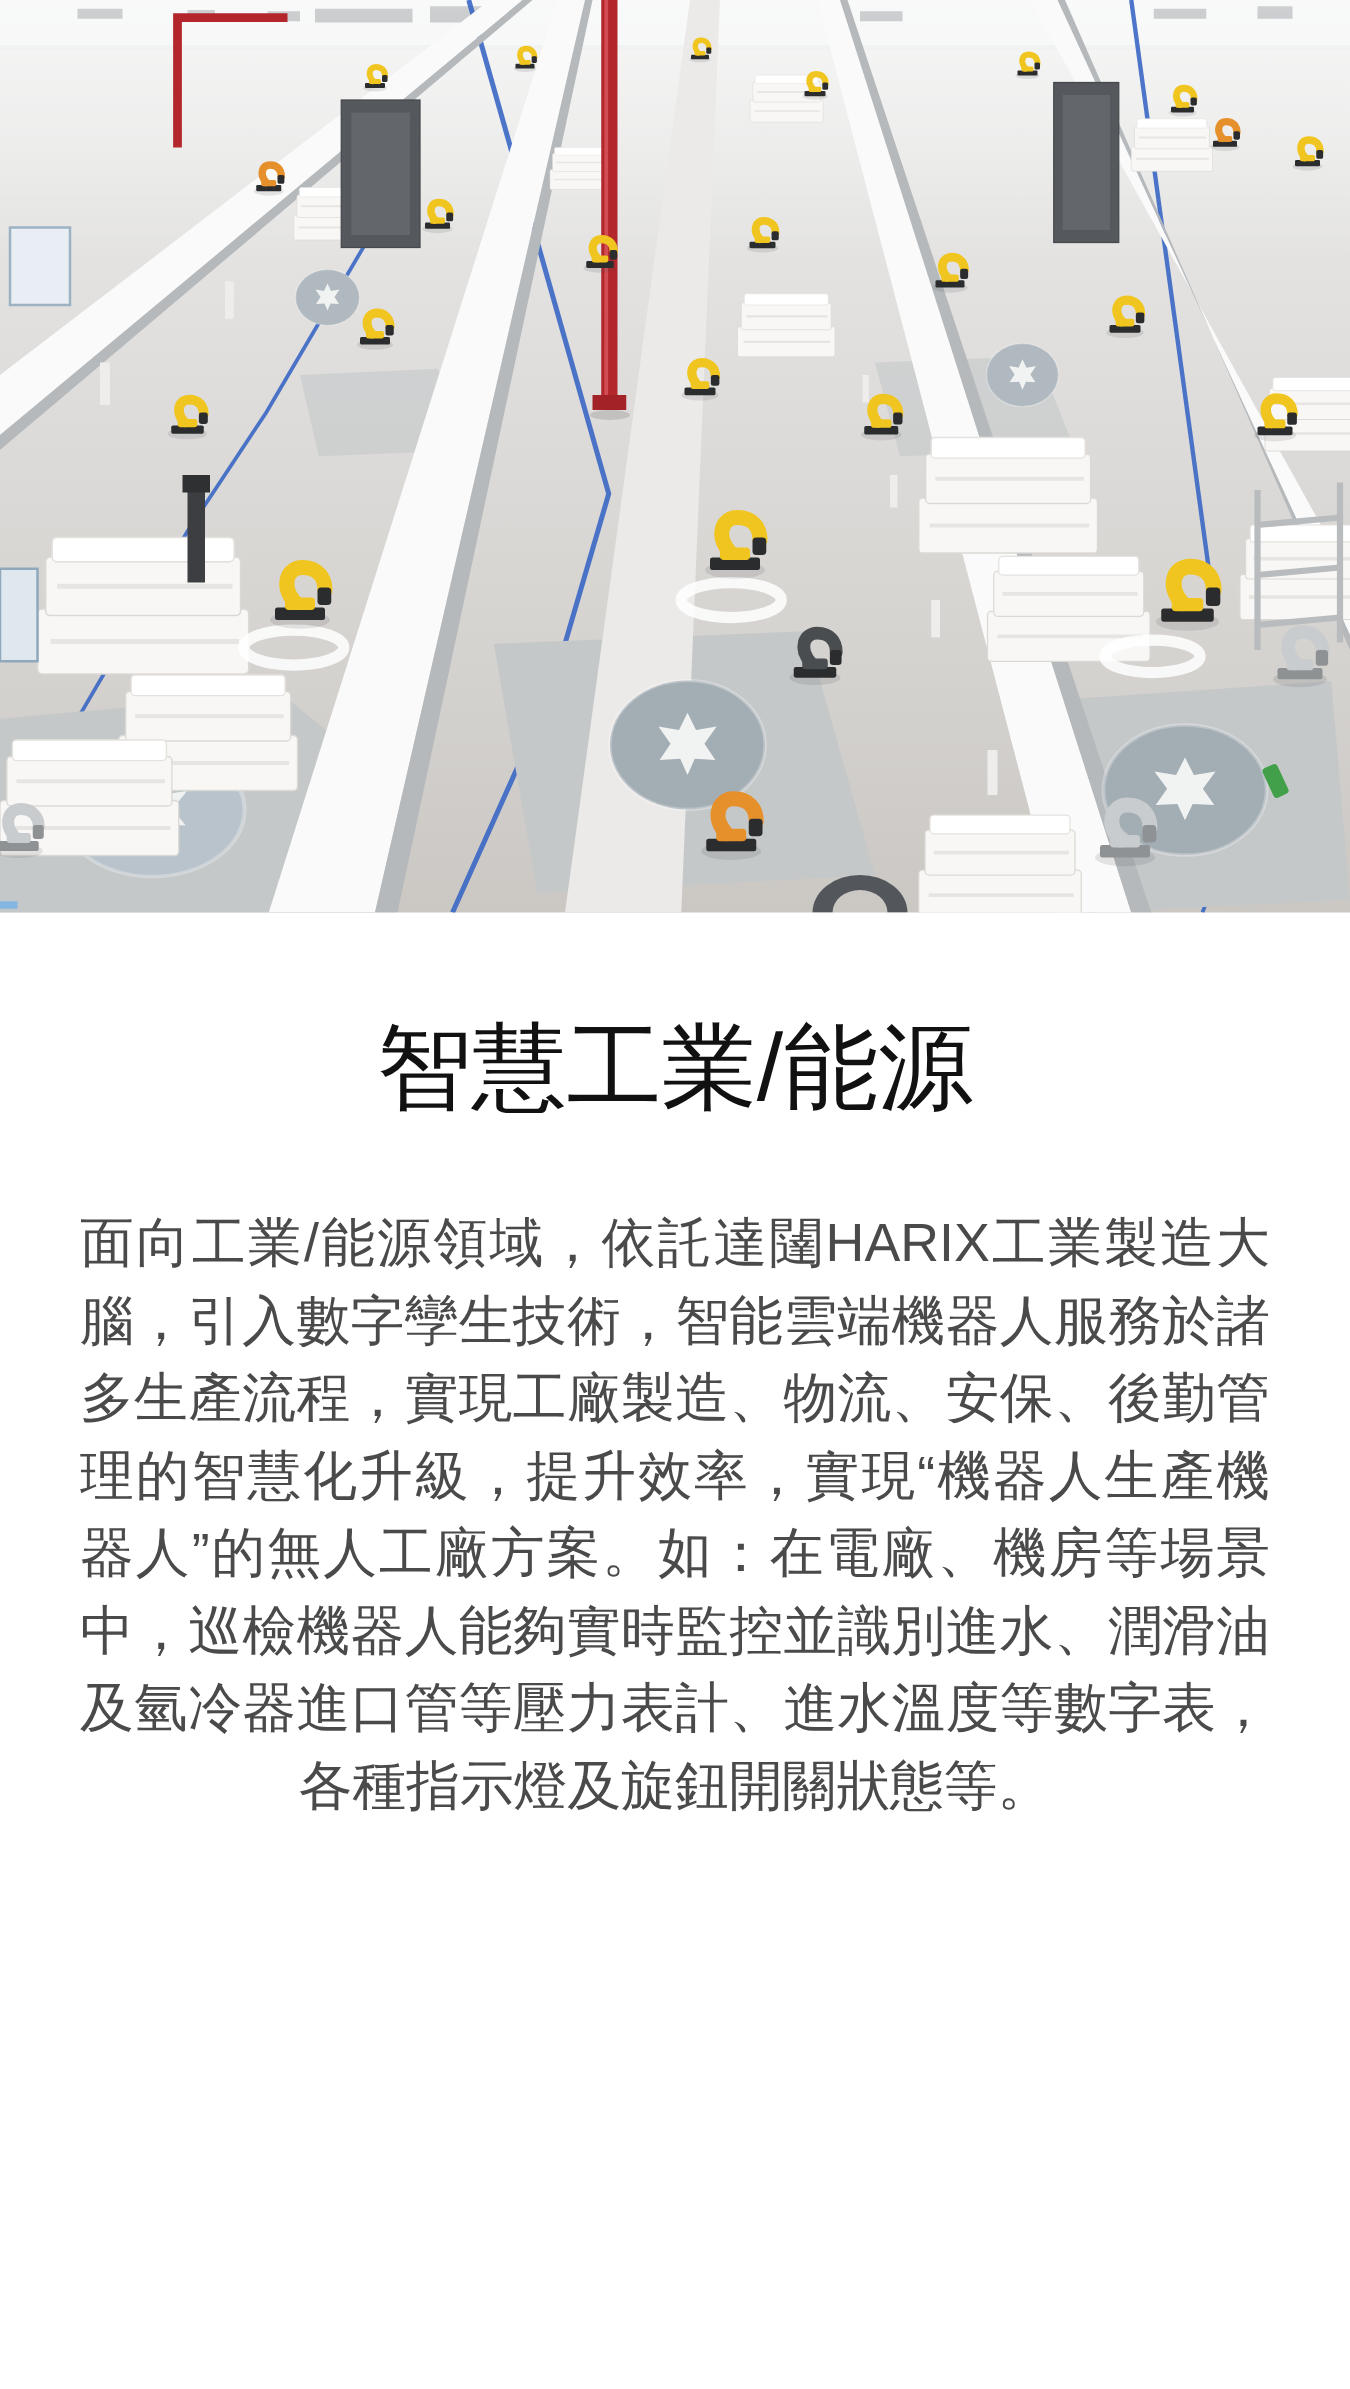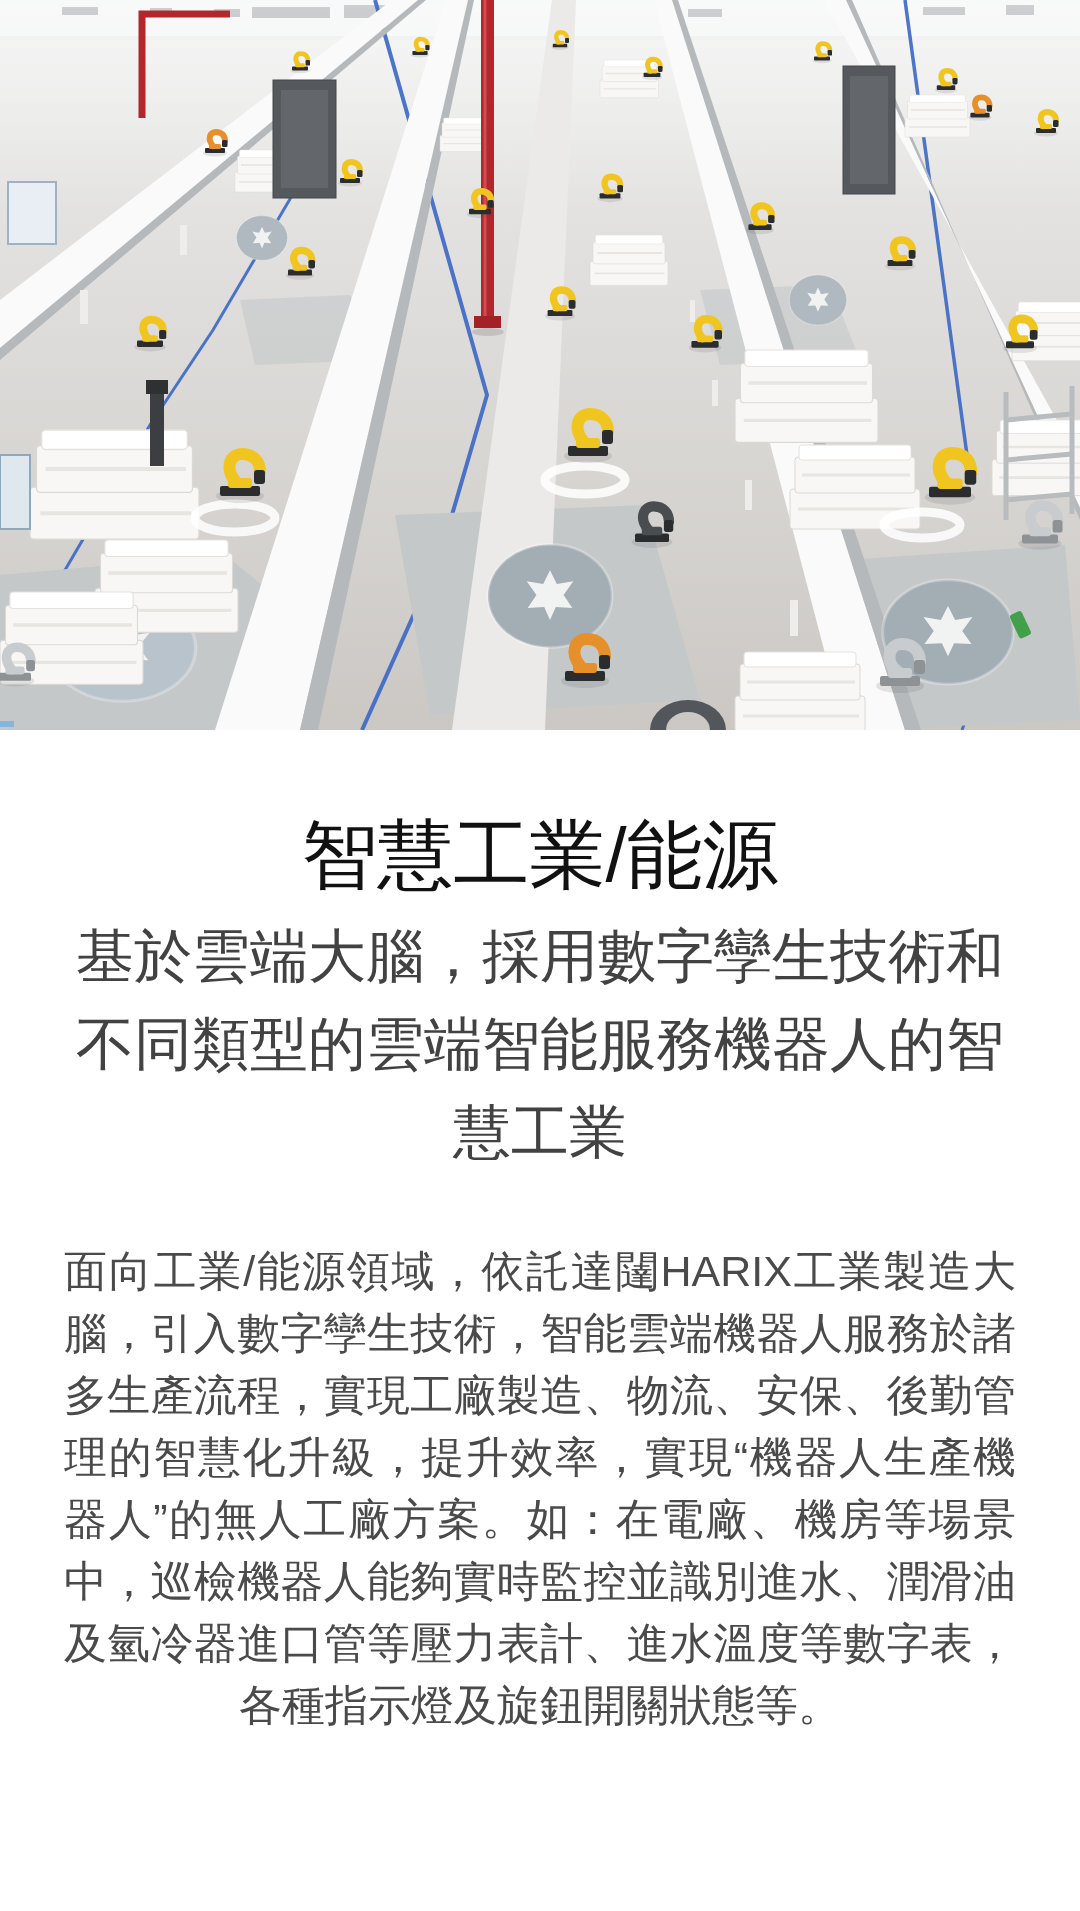--- a/index.html
+++ b/index.html
@@ -234,17 +234,16 @@
           <line x1="1006" y1="500" x2="1072" y2="494"></line>
         </g>
       </g>
     </svg>
 
     <div class="video-progress"></div>
   </figure>
 
   <main class="content">
     <h1 class="title">智慧工業/能源</h1>
-    <h2 class="subtitle">基於雲端大腦，採用數字孿生技術和不同類型的雲端智能服務機器人的智慧工業</h2>
     <p class="body-text">面向工業/能源領域，依託達闥HARIX工業製造大腦，引入數字孿生技術，智能雲端機器人服務於諸多生產流程，實現工廠製造、物流、安保、後勤管理的智慧化升級，提升效率，實現“機器人生產機器人”的無人工廠方案。如：在電廠、機房等場景中，巡檢機器人能夠實時監控並識別進水、潤滑油及氫冷器進口管等壓力表計、進水溫度等數字表，各種指示燈及旋鈕開關狀態等。</p>
   </main>
 
 </div>
 
 </body></html>

